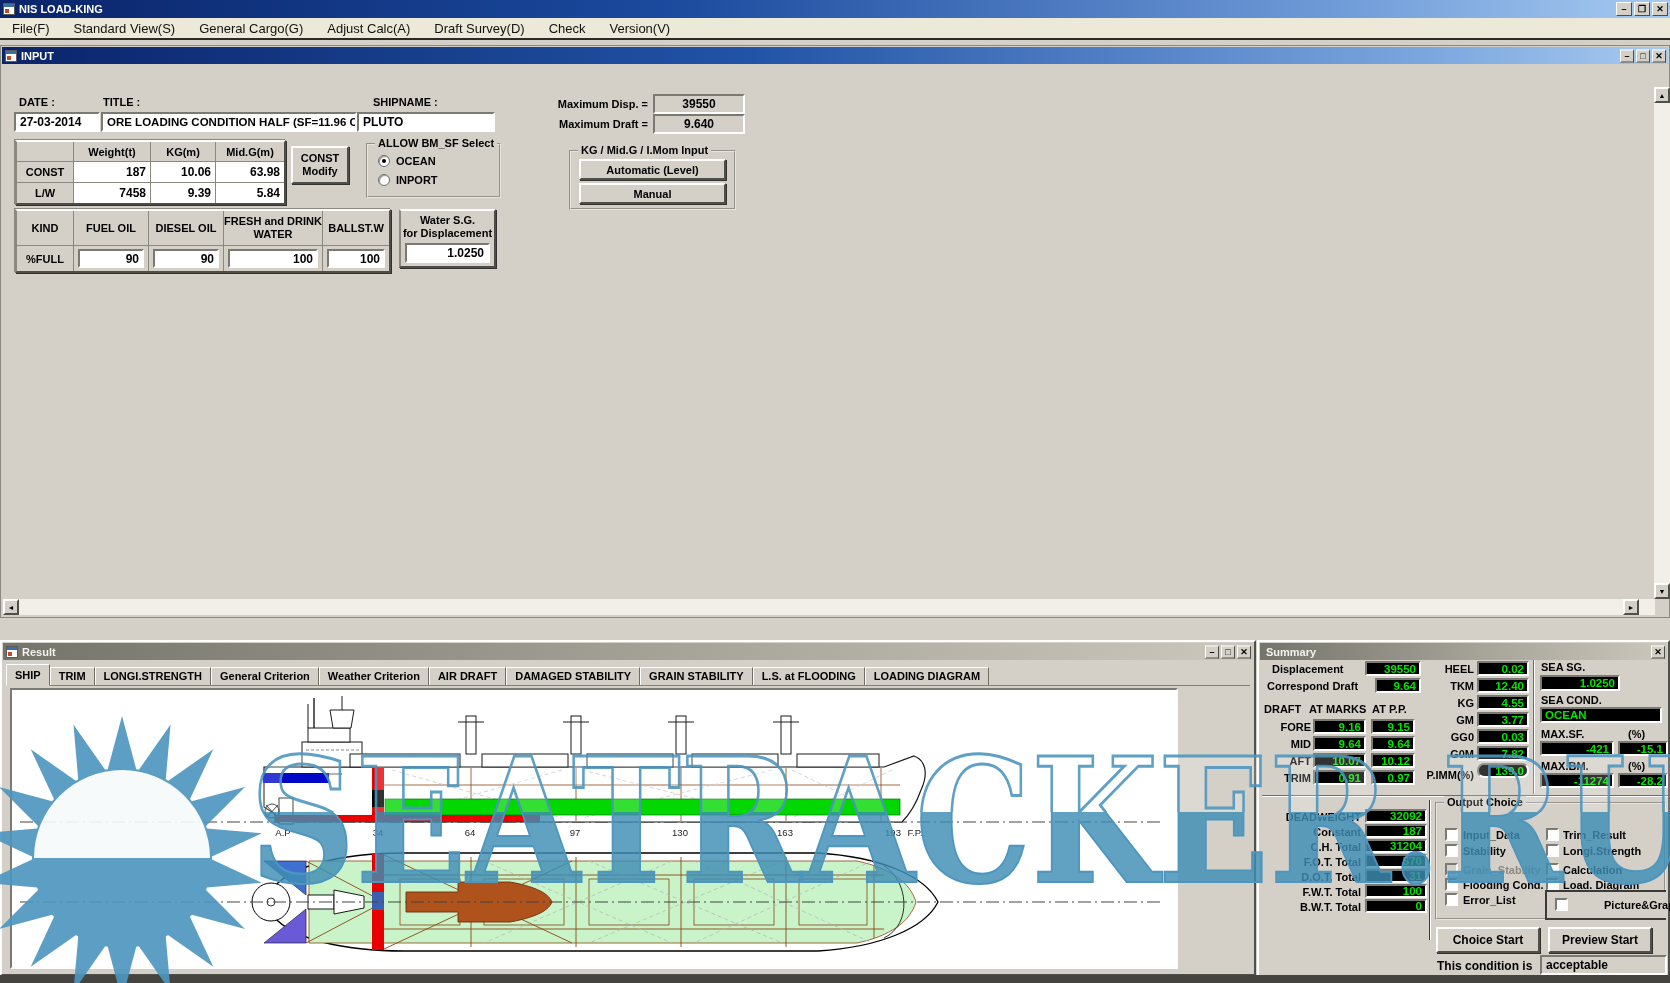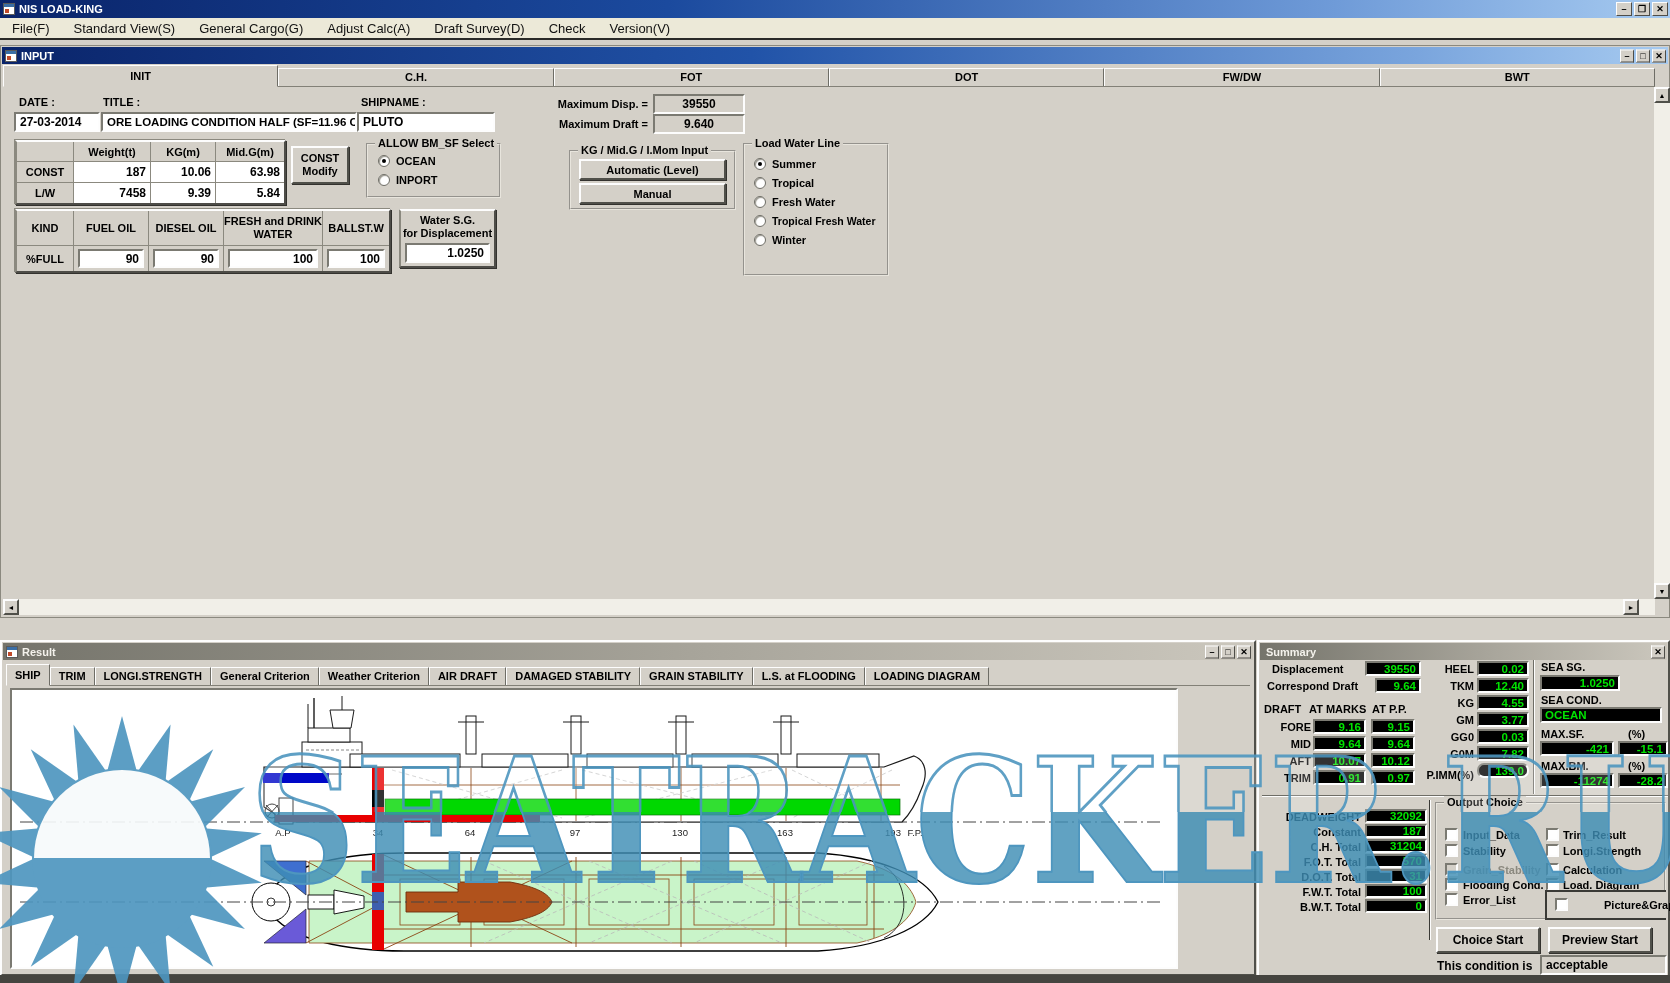--- a/index.html
+++ b/index.html
@@ -106,34 +106,26 @@
     <div class="tb-child tb-child-active" style="left:1px;top:1px;width:1666px;">
       <div class="appicon"></div>
       <span>INPUT</span>
       <div class="winbtns">
         <div class="win-btn sm">–</div>
         <div class="win-btn sm">□</div>
         <div class="win-btn sm">✕</div>
       </div>
     </div>
 
-    <div class="tabstrip" style="left:2px;top:18px;width:1652px;height:23px;">
-      <div class="tab flex1 active">INIT</div>
-      <div class="tab flex1">C.H.</div>
-      <div class="tab flex1">FOT</div>
-      <div class="tab flex1">DOT</div>
-      <div class="tab flex1">FW/DW</div>
-      <div class="tab flex1">BWT</div>
-    </div>
 
     <div class="abs" style="left:2px;top:41px;width:1652px;height:512px;">
 
       <div class="lbl" style="left:16px;top:9px;">DATE :</div>
       <div class="lbl" style="left:100px;top:9px;">TITLE :</div>
-      <div class="lbl" style="left:358px;top:9px;">SHIPNAME :</div>
+      <div class="lbl" style="left:370px;top:9px;">SHIPNAME :</div>
 
       <div class="field" style="left:11px;top:25px;width:86px;height:20px;">27-03-2014</div>
       <div class="field" style="left:98px;top:25px;width:256px;height:20px;font-size:11.5px;">ORE LOADING CONDITION HALF (SF=11.96 CF/LT</div>
       <div class="field" style="left:354px;top:25px;width:138px;height:20px;">PLUTO</div>
 
       <div class="lbl" style="left:535px;top:11px;width:110px;text-align:right;">Maximum Disp. =</div>
       <div class="field grayfield" style="left:650px;top:7px;width:92px;height:20px;">39550</div>
       <div class="lbl" style="left:535px;top:31px;width:110px;text-align:right;">Maximum Draft =</div>
       <div class="field grayfield" style="left:650px;top:27px;width:92px;height:20px;">9.640</div>
 
@@ -164,33 +156,20 @@
         <div class="radio" style="left:10px;top:29px;"></div>
         <div class="lbl" style="left:28px;top:29px;">INPORT</div>
       </div>
 
       <div class="groupbox" style="left:566px;top:63px;width:167px;height:60px;">
         <div class="gtitle">KG / Mid.G / I.Mom Input</div>
         <div class="btn abs" style="left:8px;top:7px;width:147px;height:21px;">Automatic (Level)</div>
         <div class="btn abs" style="left:8px;top:31px;width:147px;height:21px;">Manual</div>
       </div>
 
-      <div class="groupbox" style="left:740px;top:56px;width:146px;height:133px;">
-        <div class="gtitle">Load Water Line</div>
-        <div class="radio sel" style="left:9px;top:13px;"></div>
-        <div class="lbl" style="left:27px;top:13px;">Summer</div>
-        <div class="radio" style="left:9px;top:32px;"></div>
-        <div class="lbl" style="left:27px;top:32px;">Tropical</div>
-        <div class="radio" style="left:9px;top:51px;"></div>
-        <div class="lbl" style="left:27px;top:51px;">Fresh Water</div>
-        <div class="radio" style="left:9px;top:70px;"></div>
-        <div class="lbl" style="left:27px;top:70px;font-size:10.5px;">Tropical Fresh Water</div>
-        <div class="radio" style="left:9px;top:89px;"></div>
-        <div class="lbl" style="left:27px;top:89px;">Winter</div>
-      </div>
 
       <div class="grid-table" style="left:12px;top:122px;grid-template-columns:56px 74px 74px 98px 66px;grid-template-rows:34px 25px;">
         <div class="gcell">KIND</div>
         <div class="gcell">FUEL OIL</div>
         <div class="gcell">DIESEL OIL</div>
         <div class="gcell" style="line-height:13px;">FRESH and DRINK WATER</div>
         <div class="gcell">BALLST.W</div>
         <div class="gcell">%FULL</div>
         <div class="gcell">
             <div class="inset">90</div>

